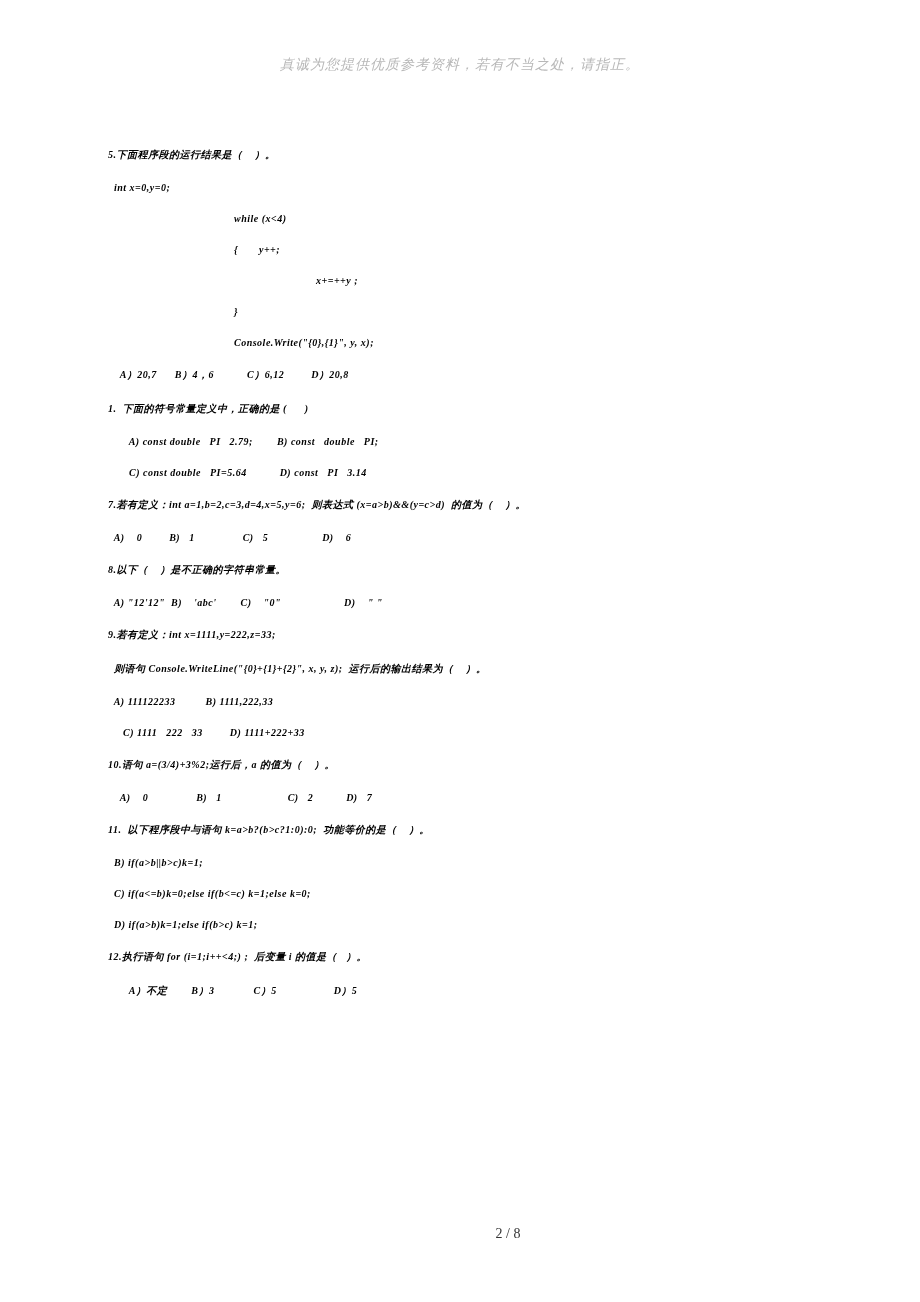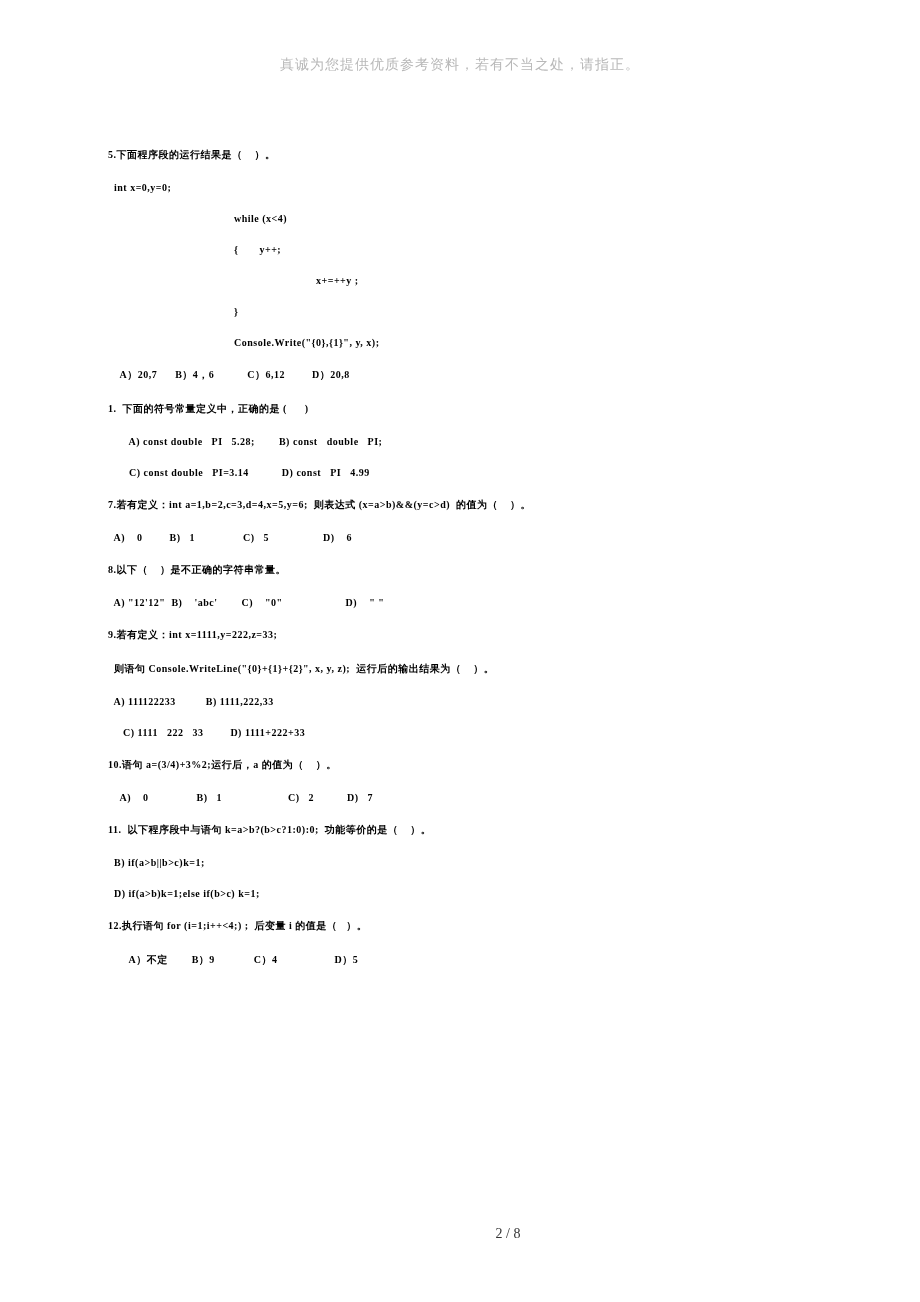--- a/index.html
+++ b/index.html
@@ -9,20 +9,21 @@
       background: #fff;
       width: 920px;
       min-height: 1302px;
       box-sizing: border-box;
       color: #000;
     }
     .page {
       padding: 56px 108px 40px 108px;
       box-sizing: border-box;
       width: 920px;
+      font-style: italic;
     }
     .header-note {
       text-align: center;
       font-size: 14px;
       color: #b8b8b8;
       letter-spacing: 1px;
       margin-bottom: 74px;
     }
     .line {
       font-size: 10px;
@@ -55,39 +56,40 @@
   <div class="line">5.下面程序段的运行结果是（    ）。</div>
   <div class="line">  int x=0,y=0;</div>
   <div class="line indent1">while (x&lt;4)</div>
   <div class="line indent1">{       y++;</div>
   <div class="line indent-code">x+=++y ;</div>
   <div class="line indent1">}</div>
   <div class="line indent1">Console.Write("{0},{1}", y, x);</div>
   <div class="line">    A）20,7      B）4，6           C）6,12         D）20,8</div>
 
   <div class="line">1.  下面的符号常量定义中，正确的是 (      )</div>
-  <div class="line">       A) const double   PI   5.28;        B) const   double   PI;</div>
-  <div class="line">       C) const double   PI=3.14           D) const   PI   4.99</div>
+  <div class="line">       A) const double   PI   2.79;        B) const   double   PI;</div>
+  <div class="line">       C) const double   PI=5.64           D) const   PI   3.14</div>
 
   <div class="line">7.若有定义：int a=1,b=2,c=3,d=4,x=5,y=6;  则表达式 (x=a&gt;b)&amp;&amp;(y=c&gt;d)  的值为（    ）。</div>
   <div class="line">  A)    0         B)   1                C)   5                  D)    6</div>
 
   <div class="line">8.以下（    ）是不正确的字符串常量。</div>
   <div class="line">  A) "12'12"  B)    'abc'        C)    "0"                     D)    " "</div>
 
   <div class="line">9.若有定义：int x=1111,y=222,z=33;</div>
   <div class="line">  则语句 Console.WriteLine("{0}+{1}+{2}", x, y, z);  运行后的输出结果为（    ）。</div>
   <div class="line">  A) 111122233          B) 1111,222,33</div>
   <div class="line">     C) 1111   222   33         D) 1111+222+33</div>
 
   <div class="line">10.语句 a=(3/4)+3%2;运行后，a 的值为（    ）。</div>
   <div class="line">    A)    0                B)   1                      C)   2           D)   7</div>
 
   <div class="line">11.  以下程序段中与语句 k=a&gt;b?(b&gt;c?1:0):0;  功能等价的是（    ）。</div>
   <div class="line">  B) if(a&gt;b||b&gt;c)k=1;</div>
+  <div class="line">  C) if(a&lt;=b)k=0;else if(b&lt;=c) k=1;else k=0;</div>
   <div class="line">  D) if(a&gt;b)k=1;else if(b&gt;c) k=1;</div>
 
   <div class="line">12.执行语句 for (i=1;i++&lt;4;) ;  后变量 i 的值是（   ）。</div>
-  <div class="line">       A）不定        B）9             C）4                   D）5</div>
+  <div class="line">       A）不定        B）3             C）5                   D）5</div>
 </div>
 
 <div class="footer">2 / 8</div>
 </div>
 
 </body></html>

